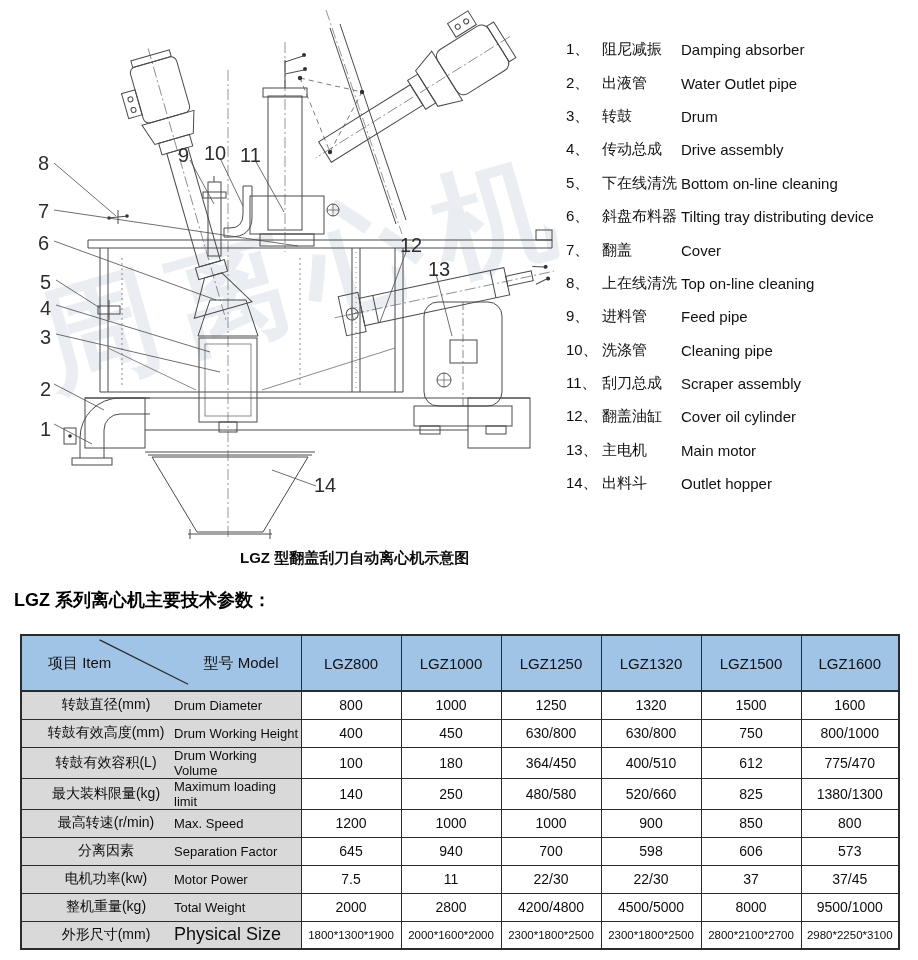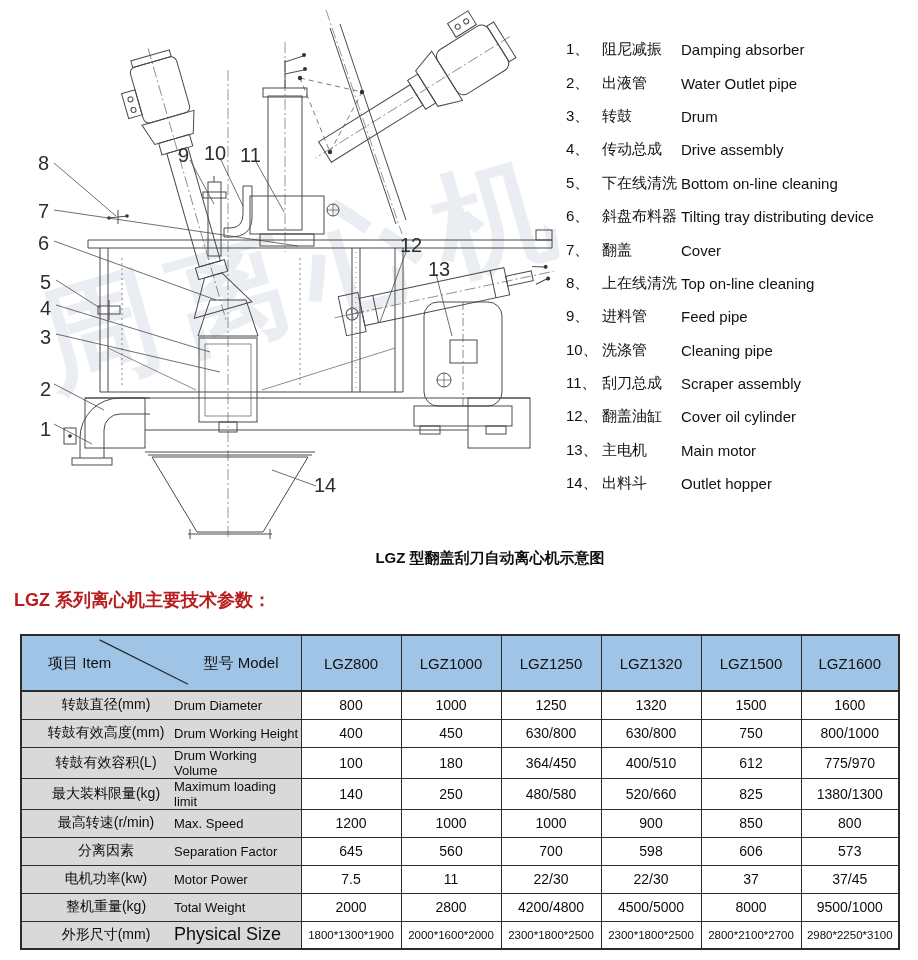--- a/index.html
+++ b/index.html
@@ -25,26 +25,26 @@
   .dot { fill:#333; stroke:none; }
 
   
   .legend { position:absolute; left:566px; top:33px; width:352px; z-index:2; }
   .legend-row { display:flex; align-items:center; height:33.4px; font-size:15px; color:#111; }
   .legend-num { width:36px; flex:none; }
   .legend-cn { width:79px; flex:none; }
   .legend-en { flex:1; }
 
   
-  .caption { position:absolute; left:240px; top:549px; width:500px; text-align:center;
+  .caption { position:absolute; left:240px; top:549px; width:500px; 
     font-size:15px; font-weight:bold; color:#0d0d0d; z-index:2; }
 
   
   .heading { position:absolute; left:14px; top:588px; font-size:18px; font-weight:bold;
-    color:#b91c1c; z-index:2; }
+    color:#000000; z-index:2; }
 
   
   .spec-table { position:absolute; left:20px; top:634px; width:878px; border-collapse:collapse;
     table-layout:fixed; z-index:2; }
   .spec-table th, .spec-table td { border:1px solid #2b2b2b; padding:0; }
   .spec-table { border:2px solid #2b2b2b; }
   .spec-table thead th { background:#A0C4E6; height:56px; font-size:15px; font-weight:normal; color:#111; }
   .spec-table thead tr { border-bottom:2px solid #2b2b2b; }
   .corner-cell { position:relative; }
   .corner-item { position:absolute; left:26px; top:50%; transform:translateY(-50%); font-size:15px; }
@@ -376,21 +376,21 @@
             <div class="rowhead-inner">
               <span class="rowhead-cn">转鼓有效容积(L)</span>
               <span class="rowhead-en">Drum Working Volume</span>
             </div>
           </td>
         <td>100</td>
         <td>180</td>
         <td>364/450</td>
         <td>400/510</td>
         <td>612</td>
-        <td>775/970</td>
+        <td>775/470</td>
       </tr>
       <tr>
         <td class="rowhead">
             <div class="rowhead-inner">
               <span class="rowhead-cn">最大装料限量(kg)</span>
               <span class="rowhead-en">Maximum loading limit</span>
             </div>
           </td>
         <td>140</td>
         <td>250</td>
@@ -414,21 +414,21 @@
         <td>800</td>
       </tr>
       <tr>
         <td class="rowhead">
             <div class="rowhead-inner">
               <span class="rowhead-cn">分离因素</span>
               <span class="rowhead-en">Separation Factor</span>
             </div>
           </td>
         <td>645</td>
-        <td>560</td>
+        <td>940</td>
         <td>700</td>
         <td>598</td>
         <td>606</td>
         <td>573</td>
       </tr>
       <tr>
         <td class="rowhead">
             <div class="rowhead-inner">
               <span class="rowhead-cn">电机功率(kw)</span>
               <span class="rowhead-en">Motor Power</span>

